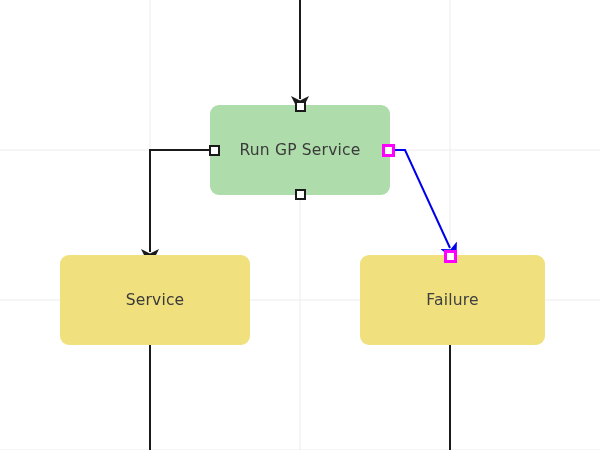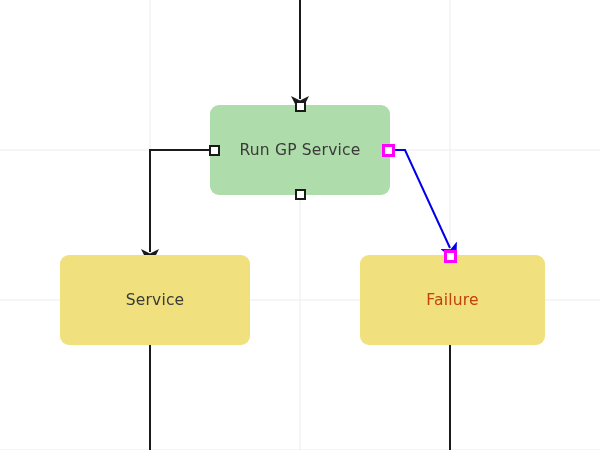--- a/index.html
+++ b/index.html
@@ -100,18 +100,18 @@
         <span class="node-label" style="color: rgb(58, 58, 58);">Run GP Service</span>
       </div>
       <div class="port port-default" style="left: 294.5px; top: 100.5px;"></div>
       <div class="port port-default" style="left: 208.5px; top: 144.5px;"></div>
       <div class="port port-highlight" style="left: 381.5px; top: 143.5px;"></div>
       <div class="port port-default" style="left: 294.5px; top: 188.5px;"></div>
       <div class="node" style="left: 60px; top: 255px; width: 190px; height: 90px; background: rgb(240, 224, 126);">
         <span class="node-label" style="color: rgb(58, 58, 58);">Service</span>
       </div>
       <div class="node" style="left: 360px; top: 255px; width: 185px; height: 90px; background: rgb(240, 224, 126);">
-        <span class="node-label" style="color: #c2410c;">Failure</span>
+        <span class="node-label" style="color: #404040;">Failure</span>
       </div>
       <div class="port port-highlight" style="left: 443.5px; top: 249.5px;"></div>
     </div>
 
 </div>
 
 </body></html>

